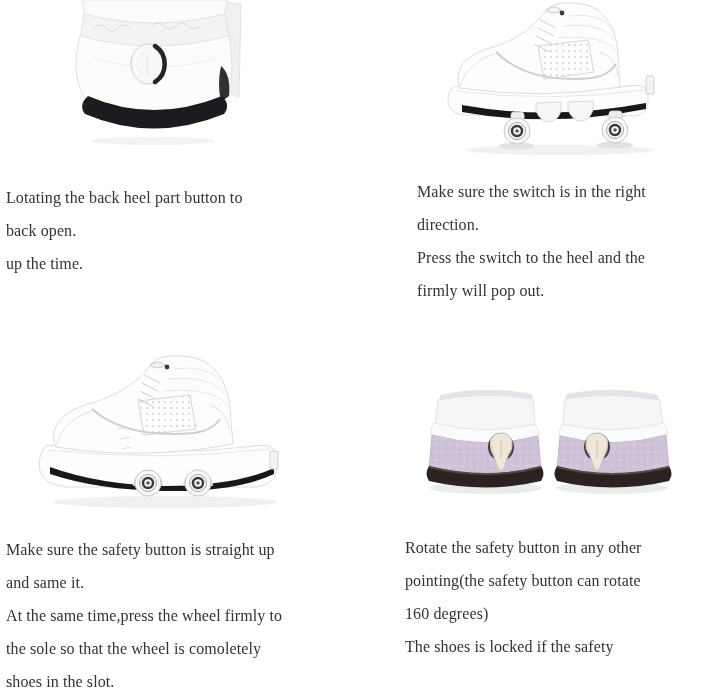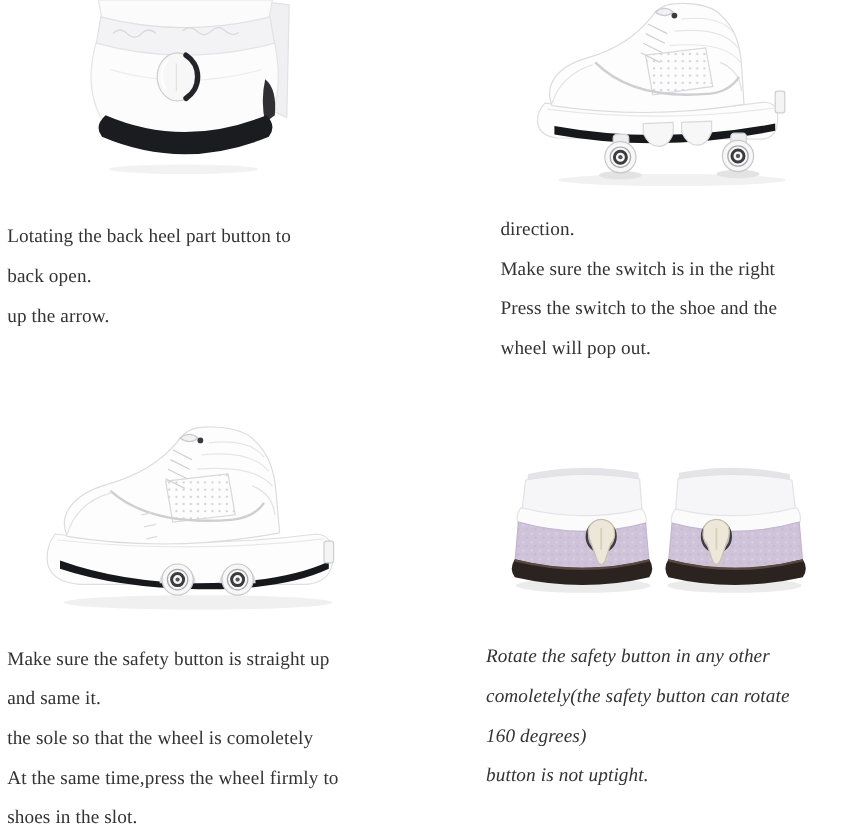--- a/index.html
+++ b/index.html
@@ -160,38 +160,38 @@
         </g>
       </defs>
       <use href="#heelA"></use>
       <use href="#heelA" transform="translate(258,0) scale(-1,1)"></use>
     </svg>
   </figure>
 
   <div class="caption" style="left:6px;top:181px;">
     <div class="cap-line">Lotating the back heel part button to</div>
     <div class="cap-line">back open.</div>
-    <div class="cap-line">up the arrow.</div>
+    <div class="cap-line">up the time.</div>
   </div>
 
   <div class="caption" style="left:417px;top:175px;">
+    <div class="cap-line">Make sure the switch is in the right</div>
     <div class="cap-line">direction.</div>
-    <div class="cap-line">Make sure the switch is in the right</div>
-    <div class="cap-line">Press the switch to the shoe and the</div>
-    <div class="cap-line">wheel will pop out.</div>
+    <div class="cap-line">Press the switch to the heel and the</div>
+    <div class="cap-line">firmly will pop out.</div>
   </div>
 
   <div class="caption" style="left:6px;top:533px;">
     <div class="cap-line">Make sure the safety button is straight up</div>
     <div class="cap-line">and same it.</div>
+    <div class="cap-line">At the same time,press the wheel firmly to</div>
     <div class="cap-line">the sole so that the wheel is comoletely</div>
-    <div class="cap-line">At the same time,press the wheel firmly to</div>
     <div class="cap-line">shoes in the slot.</div>
   </div>
 
-  <div class="caption" style="left:405px;top:531px;font-style:italic;">
+  <div class="caption" style="left:405px;top:531px;">
     <div class="cap-line">Rotate the safety button in any other</div>
-    <div class="cap-line">comoletely(the safety button can rotate</div>
+    <div class="cap-line">pointing(the safety button can rotate</div>
     <div class="cap-line">160 degrees)</div>
-    <div class="cap-line">button is not uptight.</div>
+    <div class="cap-line">The shoes is locked if the safety</div>
   </div>
 
 </div>
 
 </body></html>

